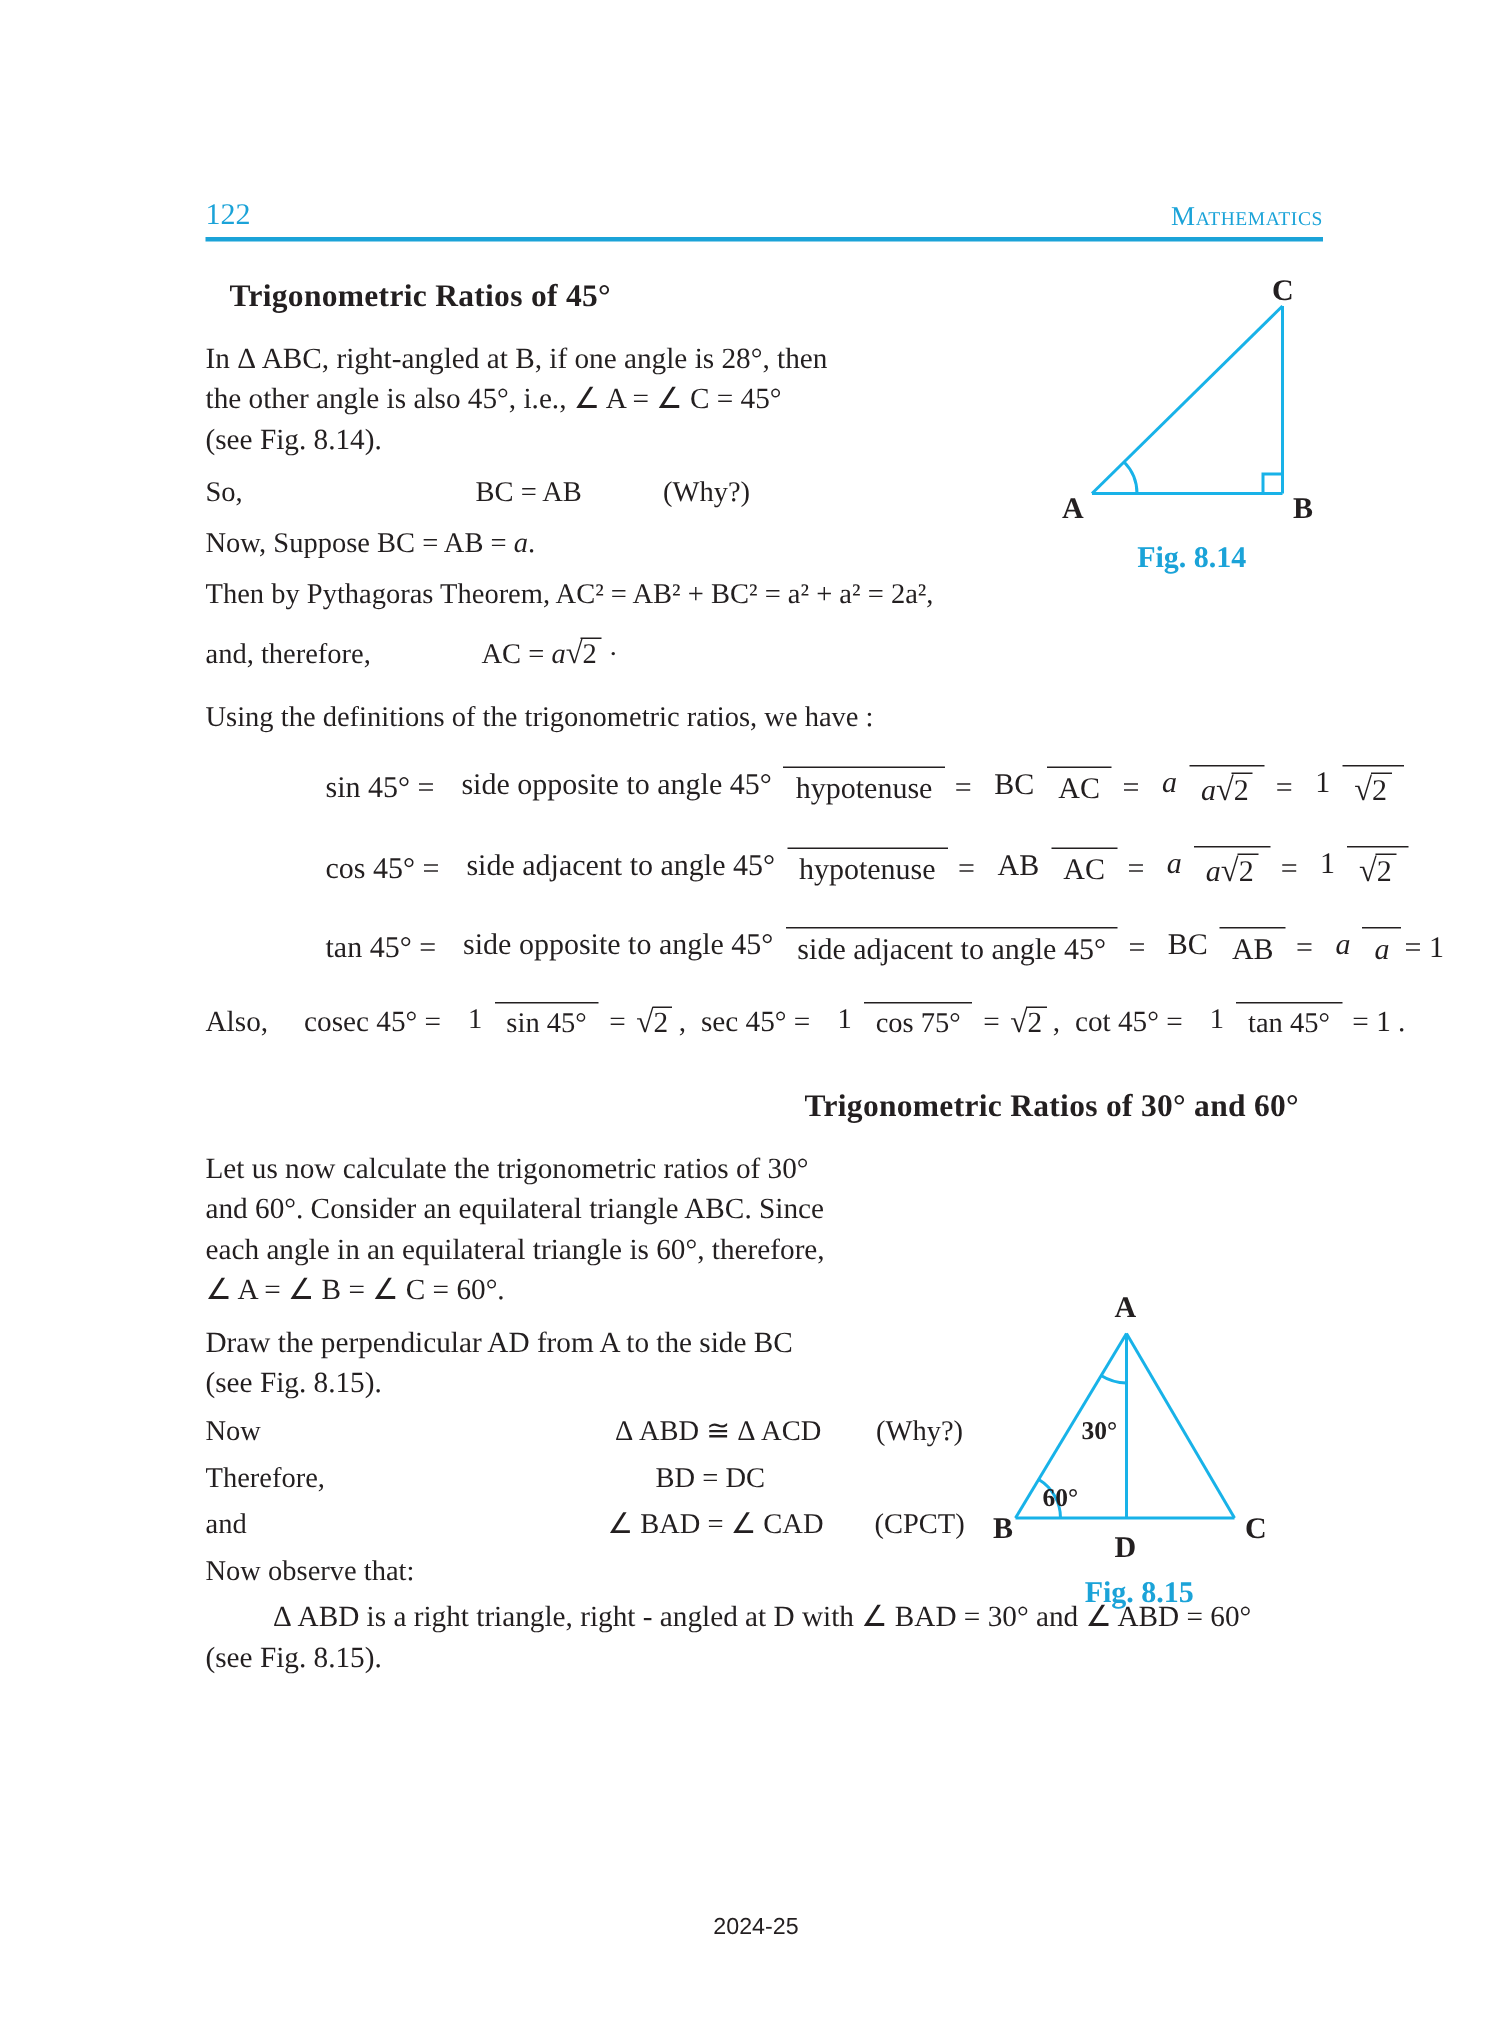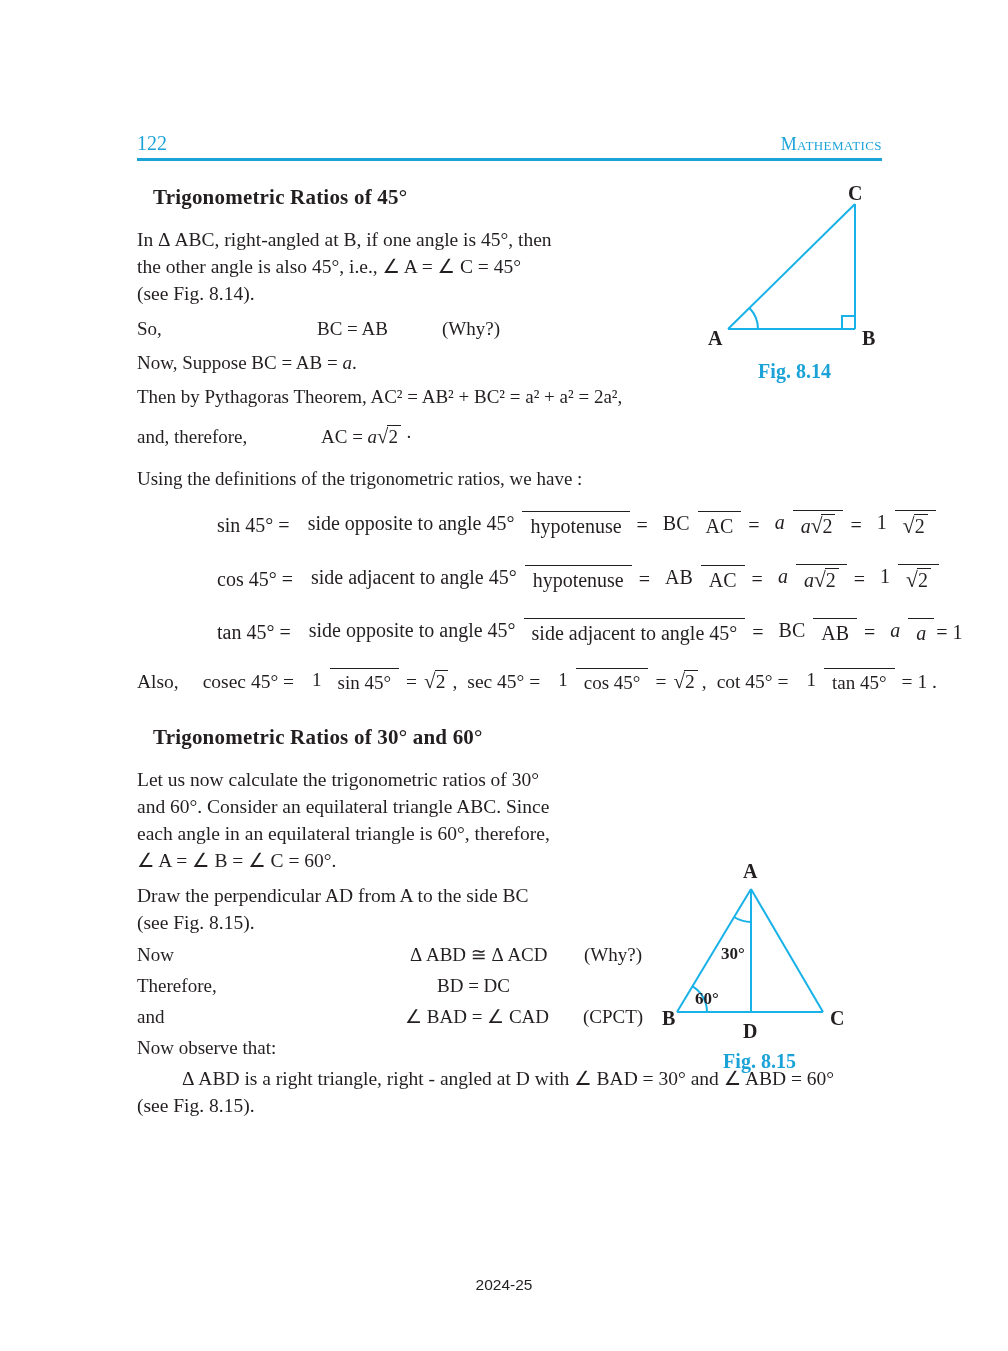--- a/index.html
+++ b/index.html
@@ -15,21 +15,21 @@
   .content { position:absolute; left:137px; top:0; width:745px; }
 
   
   .header { display:flex; justify-content:space-between; align-items:flex-end; margin-top:132px; }
   .pagenum { font-size:20px; color:var(--accent); }
   .runhead { font-size:18px; color:var(--accent); font-variant:small-caps; letter-spacing:0.4px; }
   .rule { height:3px; background:var(--accent); margin-top:3px; }
 
   h2 { font-size:21px; font-weight:bold; margin:16px; letter-spacing:0.2px; }
   .h2-1 { margin-top:24px; }
-  .h2-2 { margin-top:30px; }
+  .h2-2 { margin-top:30px;text-align:right; }
 
   .body-line { display:block; font-size:19.5px; line-height:27px; white-space:nowrap; }
   .para1 { margin-top:9px; }
   .para2 { margin-top:9px; }
 
   .ln { position:relative; height:27px; font-size:19px; line-height:27px; white-space:nowrap;text-align:center; }
   .ln > span { position:absolute; top:0; white-space:nowrap; }
   .var { font-style:italic; }
 
   
@@ -82,21 +82,21 @@
 
     <div class="header">
       <span class="pagenum">122</span>
       <span class="runhead">Mathematics</span>
     </div>
     <div class="rule"></div>
 
     <h2 class="h2-1">Trigonometric Ratios of 45°</h2>
 
     <div class="para1">
-      <span class="body-line">In Δ ABC, right-angled at B, if one angle is 45°, then</span>
+      <span class="body-line">In Δ ABC, right-angled at B, if one angle is 28°, then</span>
       <span class="body-line">the other angle is also 45°, i.e., ∠ A = ∠ C = 45°</span>
       <span class="body-line">(see  Fig. 8.14).</span>
     </div>
 
     <div class="ln mt8">
       <span style="left:0">So,</span>
       <span style="left:180px">BC = AB</span>
       <span style="left:305px">(Why?)</span>
     </div>
 
@@ -188,21 +188,21 @@
       <span class="frac">
         <span class="num">1</span>
         <span class="den">sin 45°</span>
       </span>
       <span class="eqs">=</span>
       <span><span class="rt">√</span><span class="obar">2</span></span>
       <span class="sep">,</span>
       <span class="lhs">sec 45° =</span>
       <span class="frac">
         <span class="num">1</span>
-        <span class="den">cos 45°</span>
+        <span class="den">cos 75°</span>
       </span>
       <span class="eqs">=</span>
       <span><span class="rt">√</span><span class="obar">2</span></span>
       <span class="sep">,</span>
       <span class="lhs">cot 45° =</span>
       <span class="frac">
         <span class="num">1</span>
         <span class="den">tan 45°</span>
       </span>
       <span class="eqs">= 1 .</span>

